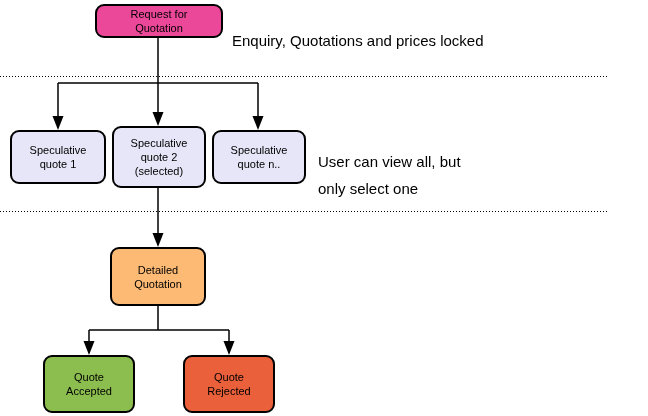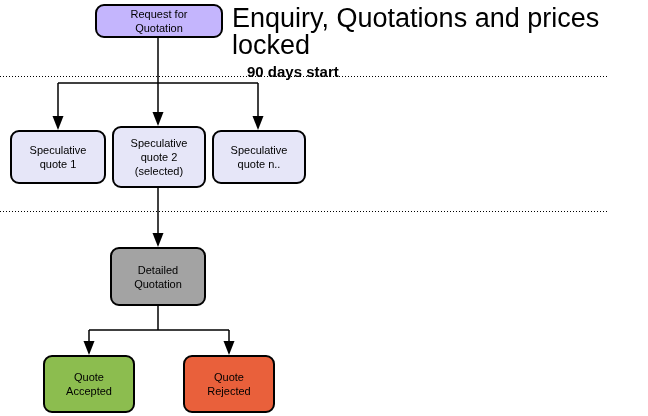--- a/index.html
+++ b/index.html
@@ -5,21 +5,21 @@
   html,body{margin:0;padding:0;}
   body{font-family:"Liberation Sans", sans-serif; background:#fff;}
   #stage{position:relative;width:648px;height:416px;background:#ffffff;overflow:hidden;}
   svg.connectors{position:absolute;left:0;top:0;z-index:1;}
   .divider{position:absolute;left:0;height:1px;z-index:1;
     background-image:repeating-linear-gradient(to right,#000 0 1px,transparent 1px 3px);}
   .divider-label{position:absolute;z-index:3;font-size:15px;font-weight:bold;color:#000;white-space:nowrap;}
   .node{position:absolute;z-index:2;border:2px solid #000;border-radius:9px;
     display:flex;align-items:center;justify-content:center;text-align:center;
     font-size:11px;line-height:14px;color:#000;white-space:pre-line;}
-  .annotation{position:absolute;z-index:2;font-size:27px;line-height:27px;color:#000;white-space:pre-line;}
+  .annotation{position:absolute;z-index:2;font-size:15px;line-height:27px;color:#000;white-space:pre-line;margin-top:22px;}
   
   #n-request {left:95px; top:4px;  width:124px;height:30px;}
   #n-spec1   {left:10px; top:130px;width:92px; height:50px;}
   #n-spec2   {left:112px;top:126px;width:90px; height:58px;}
   #n-specn   {left:212px;top:130px;width:90px; height:50px;}
   #n-detailed{left:110px;top:247px;width:92px; height:55px;}
   #n-accepted{left:43px; top:355px;width:88px; height:54px;}
   #n-rejected{left:183px;top:355px;width:88px; height:54px;}
   #divider-1{top:76px;width:608px;}
   #divider-2{top:211px;width:608px;}
@@ -52,33 +52,34 @@
       <polygon points="152.5,112 163.5,112 158,126"></polygon>
       <polygon points="252.5,116 263.5,116 258,130"></polygon>
       <polygon points="152.5,233 163.5,233 158,247"></polygon>
       <polygon points="83.5,341 94.5,341 89,355"></polygon>
       <polygon points="223.5,341 234.5,341 229,355"></polygon>
     </g>
   </svg>
 
   <div class="divider" id="divider-1"></div>
   <div class="divider" id="divider-2"></div>
-  <div class="divider-label" id="divider-1-label">90 days start</div>
 
-  <div class="node" id="n-request" style="background-color: #c4b5fd;">Request for
+  <div class="node" id="n-request" style="background-color: #ec4899;">Request for
 Quotation</div>
   <div class="node" id="n-spec1" style="background-color: rgb(230, 230, 248);">Speculative
 quote 1</div>
   <div class="node" id="n-spec2" style="background-color: rgb(230, 230, 248);">Speculative
 quote 2
 (selected)</div>
   <div class="node" id="n-specn" style="background-color: rgb(230, 230, 248);">Speculative
 quote n..</div>
-  <div class="node" id="n-detailed" style="background-color: #a3a3a3;">Detailed
+  <div class="node" id="n-detailed" style="background-color: #fdba74;">Detailed
 Quotation</div>
   <div class="node" id="n-accepted" style="background-color: rgb(140, 189, 79);">Quote
 Accepted</div>
   <div class="node" id="n-rejected" style="background-color: rgb(233, 96, 59);">Quote
 Rejected</div>
 
   <div class="annotation" id="ann-top">Enquiry, Quotations and prices locked</div>
+  <div class="annotation" id="ann-middle">User can view all, but
+only select one</div>
 
 </div>
 
 </body></html>

